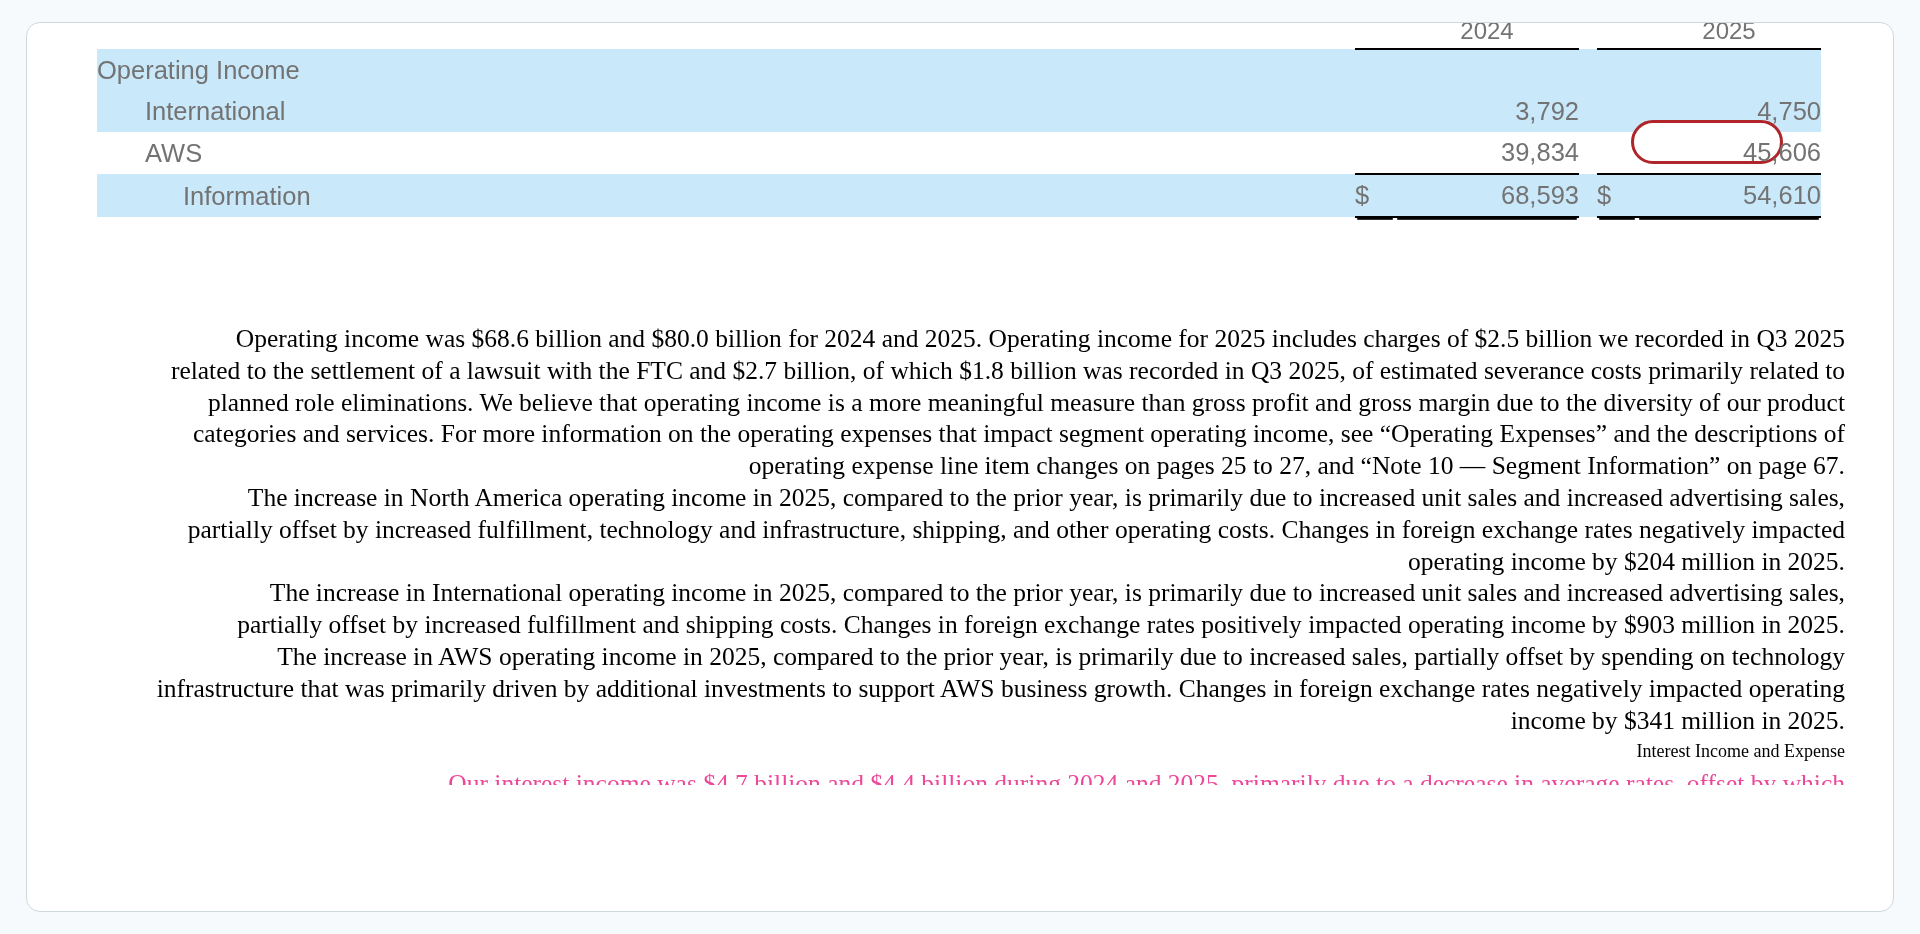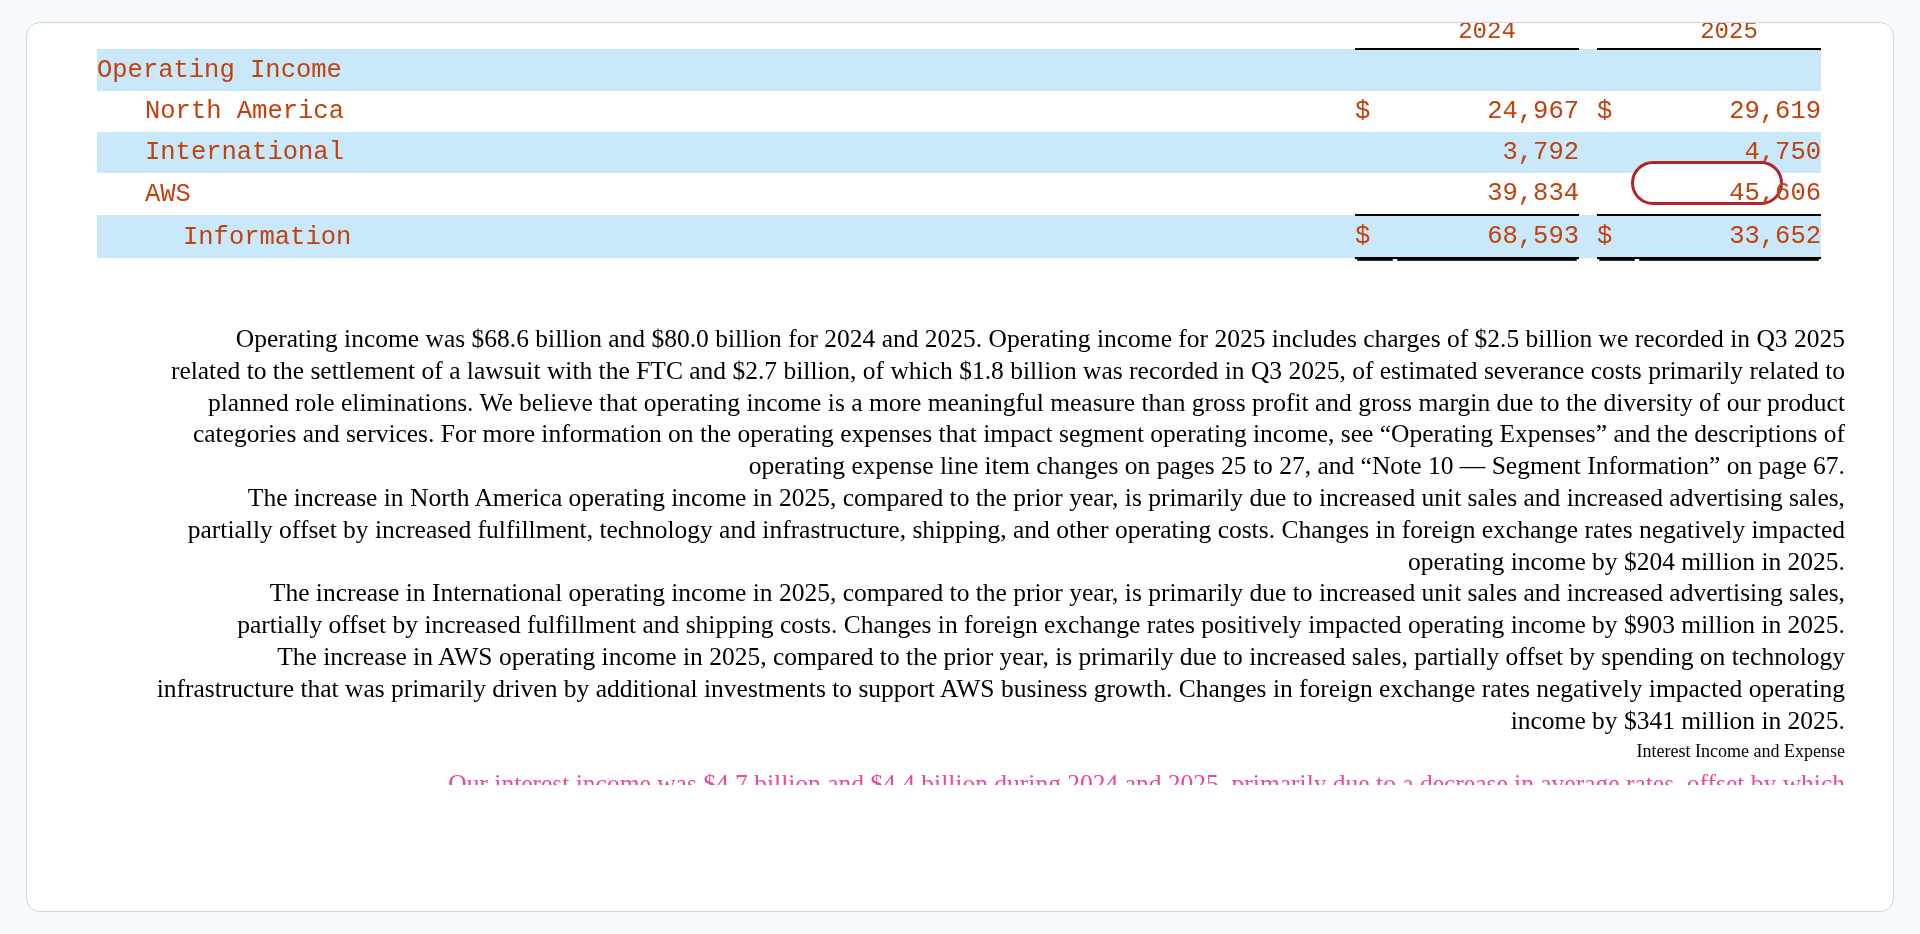--- a/index.html
+++ b/index.html
@@ -44,22 +44,22 @@
   }
 
   
   .fin-table {
     position: absolute;
     left: 70px;
     top: -22px;
     width: 1724px;
     border-collapse: collapse;
     font-size: 25.5px;
-    color: #c2410c;
-    font-family: Liberation Mono, monospace;
+    color: #737373;
+    font-family: Liberation Sans, sans-serif;
   }
 
   .fin-table td, .fin-table th {
     padding: 0;
     vertical-align: bottom;
     font-weight: normal;
   }
 
   .hdr-row td {
     height: 44px;
@@ -167,29 +167,20 @@
         <tr class="data-row row-shade">
           <td class="lbl">Operating Income</td>
           <td class="col-gap"></td>
           <td class="col-cur"></td>
           <td class="col-num"></td>
           <td class="col-mid"></td>
           <td class="col-cur"></td>
           <td class="col-num"></td>
         </tr>
 
-        <tr class="data-row row-plain">
-          <td class="lbl indent-1">North America</td>
-          <td class="col-gap"></td>
-          <td class="col-cur">$</td>
-          <td class="col-num">24,967</td>
-          <td class="col-mid"></td>
-          <td class="col-cur">$</td>
-          <td class="col-num">29,619</td>
-        </tr>
 
         <tr class="data-row row-shade">
           <td class="lbl indent-1">International</td>
           <td class="col-gap"></td>
           <td class="col-cur"></td>
           <td class="col-num">3,792</td>
           <td class="col-mid"></td>
           <td class="col-cur"></td>
           <td class="col-num">4,750</td>
         </tr>
@@ -207,21 +198,21 @@
           </td>
         </tr>
 
         <tr class="data-row row-shade rule-double">
           <td class="lbl indent-2">Information</td>
           <td class="col-gap"></td>
           <td class="col-cur dblruled">$</td>
           <td class="col-num dblruled">68,593</td>
           <td class="col-mid"></td>
           <td class="col-cur dblruled">$</td>
-          <td class="col-num dblruled">33,652</td>
+          <td class="col-num dblruled">54,610</td>
         </tr>
       </tbody>
         </table>
 
       <div class="body-text">
         <p>Operating income was $68.6 billion and $80.0 billion for 2024 and 2025. Operating income for 2025 includes charges of $2.5 billion we recorded in Q3 2025 related to the settlement of a lawsuit with the FTC and $2.7 billion, of which $1.8 billion was recorded in Q3 2025, of estimated severance costs primarily related to planned role eliminations. We believe that operating income is a more meaningful measure than gross profit and gross margin due to the diversity of our product categories and services. For more information on the operating expenses that impact segment operating income, see “Operating Expenses” and the descriptions of operating expense line item changes on pages 25 to 27, and “Note 10 — Segment Information” on page 67.</p>
         <p>The increase in North America operating income in 2025, compared to the prior year, is primarily due to increased unit sales and increased advertising sales, partially offset by increased fulfillment, technology and infrastructure, shipping, and other operating costs. Changes in foreign exchange rates negatively impacted operating income by $204 million in 2025.</p>
         <p>The increase in International operating income in 2025, compared to the prior year, is primarily due to increased unit sales and increased advertising sales, partially offset by increased fulfillment and shipping costs. Changes in foreign exchange rates positively impacted operating income by $903 million in 2025.</p>
         <p>The increase in AWS operating income in 2025, compared to the prior year, is primarily due to increased sales, partially offset by spending on technology infrastructure that was primarily driven by additional investments to support AWS business growth. Changes in foreign exchange rates negatively impacted operating income by $341 million in 2025.</p>
         <p class="sec-heading">Interest Income and Expense</p>

